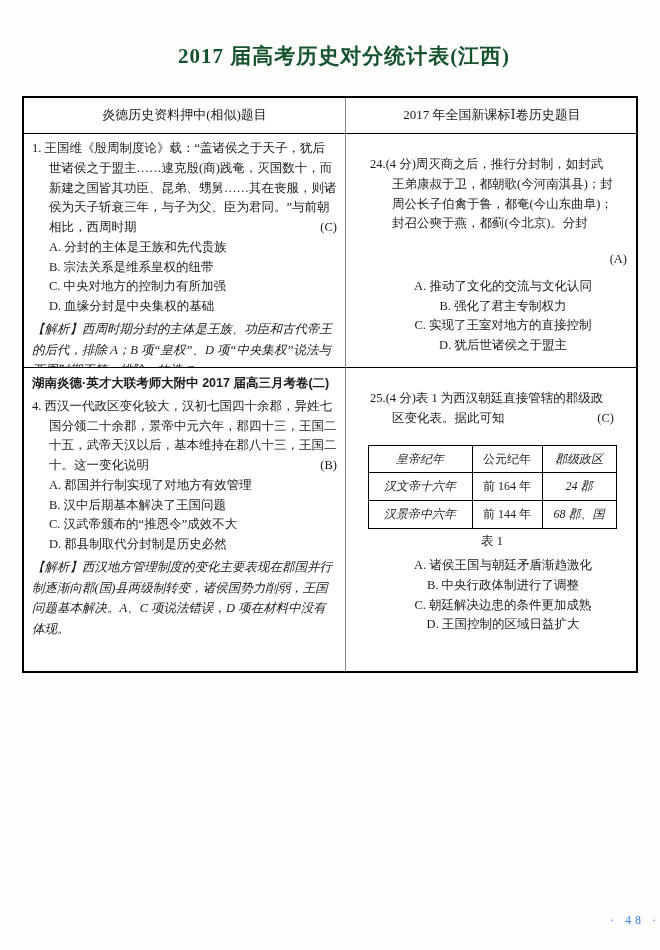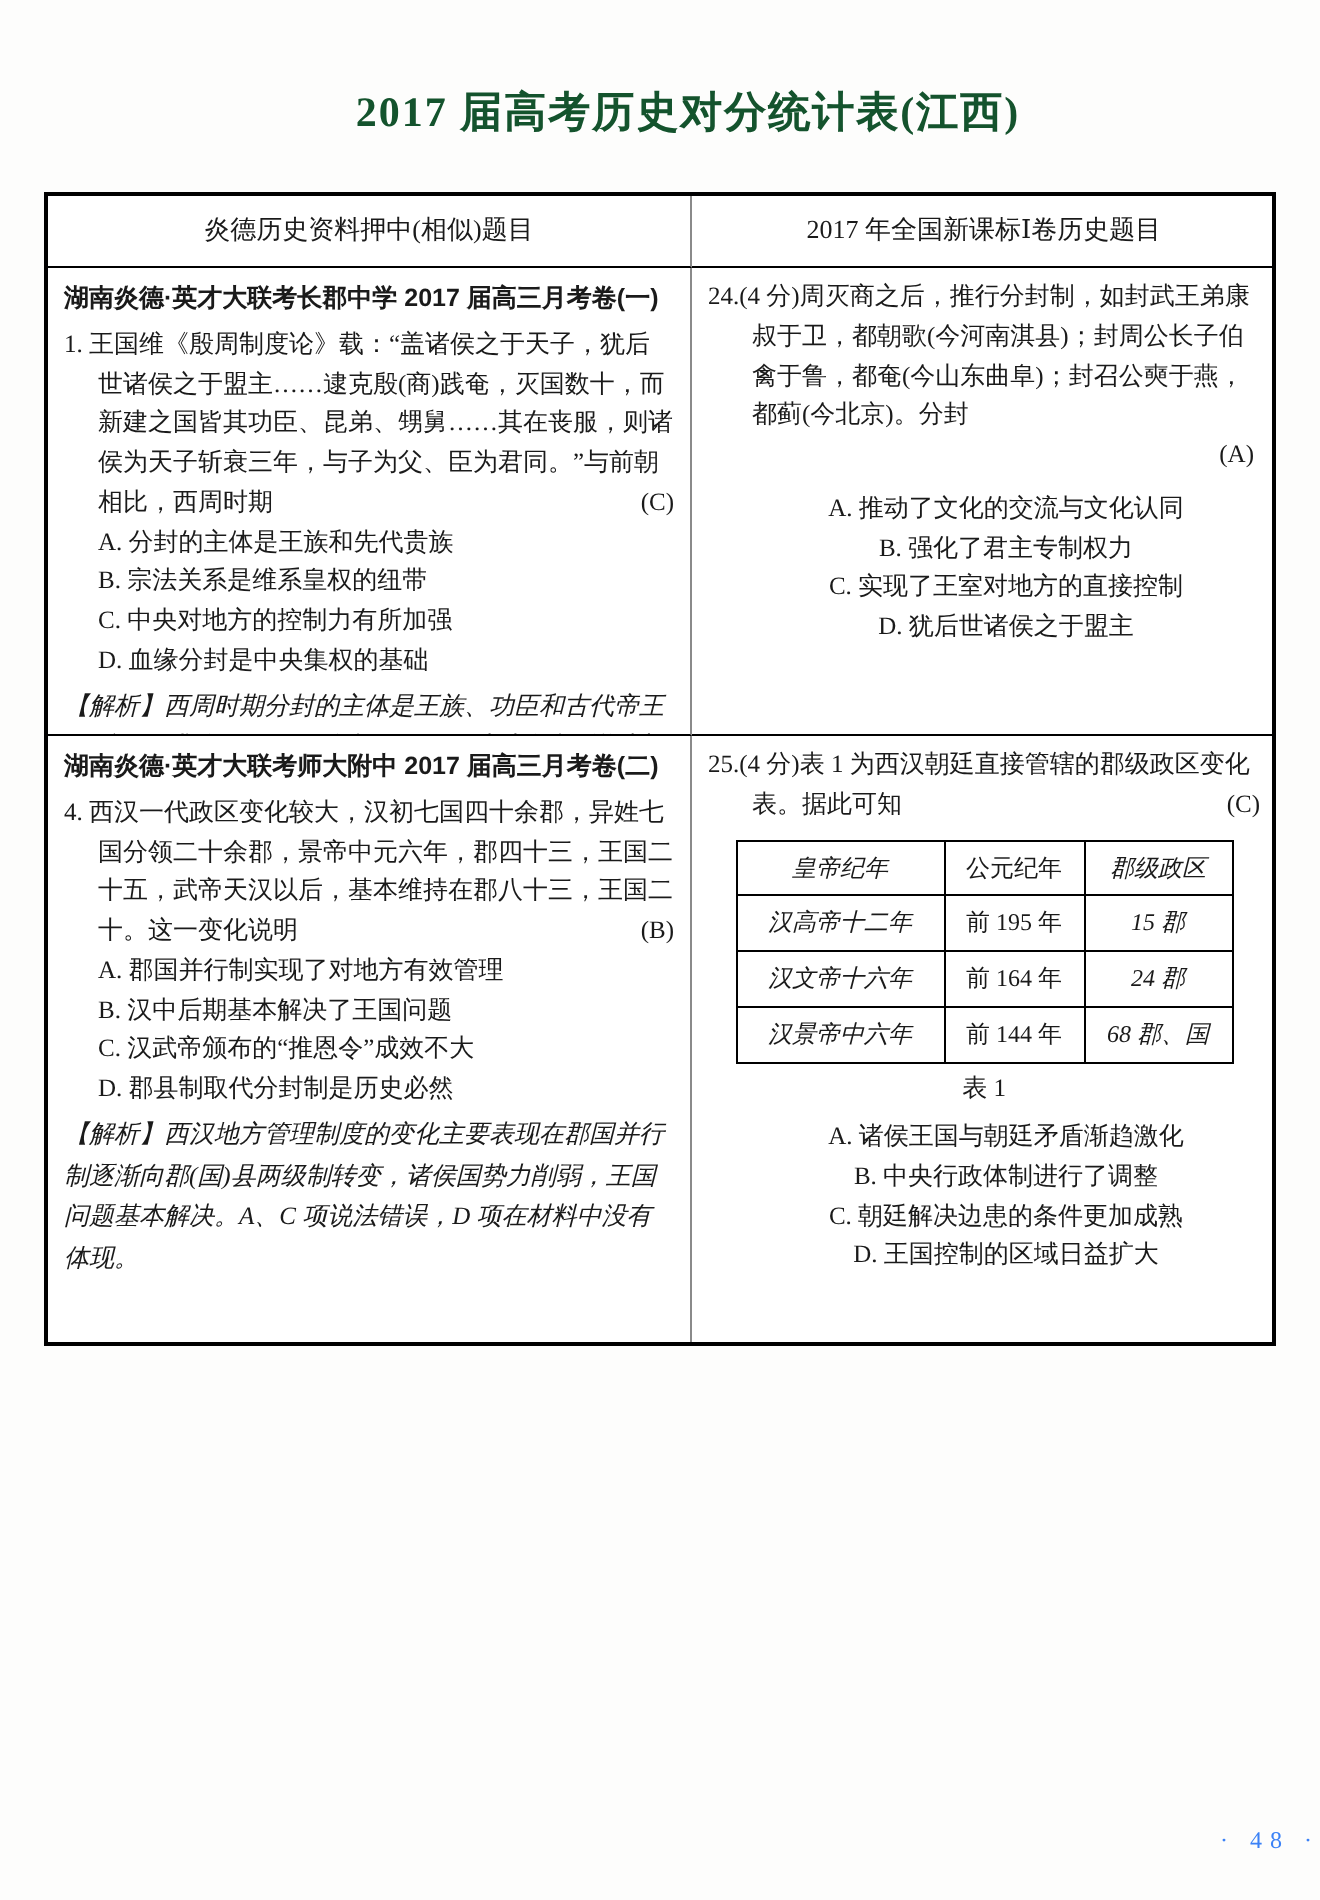--- a/index.html
+++ b/index.html
@@ -51,21 +51,21 @@
     font-weight: bold;
     font-size: 12.5px;
     margin: 1px 0 3px 0;
   }
   .stem {
     margin: 0;
     padding-left: 17px;
     text-indent: -17px;
   }
   .stem-r {
-    margin: 0;
+    margin: 16px;
     padding-left: 22px;
     text-indent: -22px;
   }
   .ans { float: right; text-indent: 0; }
   .answer-line { text-align: right; padding-right: 3px; margin: 0; }
   .opts { margin: 0; }
   .opts-gap { margin-top: 7px; }
   .opt { padding-left: 17px; margin: 0; }
   .opt-r { padding-left: 22px; margin: 0; text-align: center; }
   .analysis {
@@ -106,21 +106,20 @@
 <div class="page">
 
   <h1 class="doc-title">2017 届高考历史对分统计表(江西)</h1>
 
   <div class="grid">
 
     <div class="gcell row-head col-left">炎德历史资料押中(相似)题目</div>
     <div class="gcell row-head">2017 年全国新课标Ⅰ卷历史题目</div>
 
     <div class="gcell row-mid col-left">
-      <div class="source-line">湖南炎德·英才大联考长郡中学 2017 届高三月考卷(一)</div>
       <p class="stem">
         <span>1. 王国维《殷周制度论》载：“盖诸侯之于天子，犹后世诸侯之于盟主……逮克殷(商)践奄，灭国数十，而新建之国皆其功臣、昆弟、甥舅……其在丧服，则诸侯为天子斩衰三年，与子为父、臣为君同。”与前朝相比，西周时期</span>
         <span class="ans">(C)</span>
       </p>
       <div class="opts">
         <p class="opt">A. 分封的主体是王族和先代贵族</p>
         <p class="opt">B. 宗法关系是维系皇权的纽带</p>
         <p class="opt">C. 中央对地方的控制力有所加强</p>
         <p class="opt">D. 血缘分封是中央集权的基础</p>
       </div>
@@ -160,25 +159,20 @@
       </p>
       <div class="inner-wrap">
         <table class="inner">
           <tbody>
             <tr>
               <td class="c1">皇帝纪年</td>
               <td class="c2">公元纪年</td>
               <td class="c3">郡级政区</td>
             </tr>
             <tr>
-              <td class="c1">汉高帝十二年</td>
-              <td class="c2">前 195 年</td>
-              <td class="c3">15 郡</td>
-            </tr>
-            <tr>
               <td class="c1">汉文帝十六年</td>
               <td class="c2">前 164 年</td>
               <td class="c3">24 郡</td>
             </tr>
             <tr>
               <td class="c1">汉景帝中六年</td>
               <td class="c2">前 144 年</td>
               <td class="c3">68 郡、国</td>
             </tr>
           </tbody>

